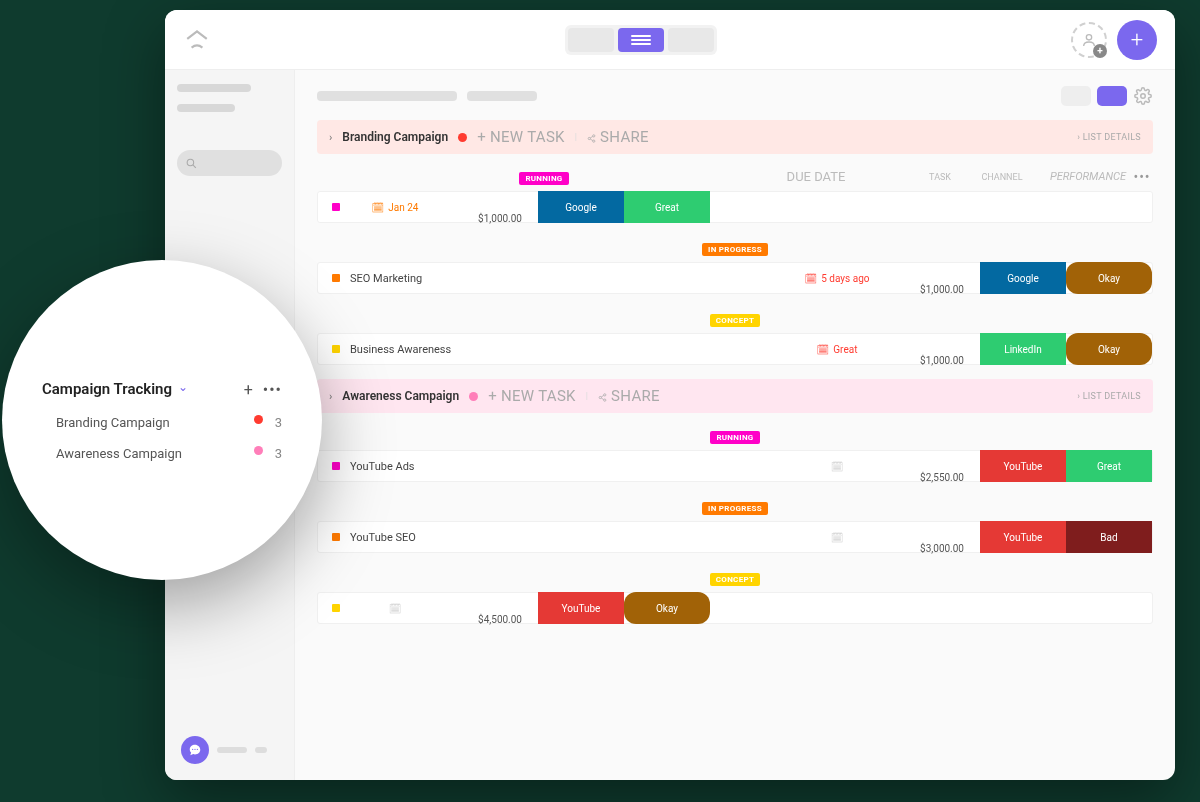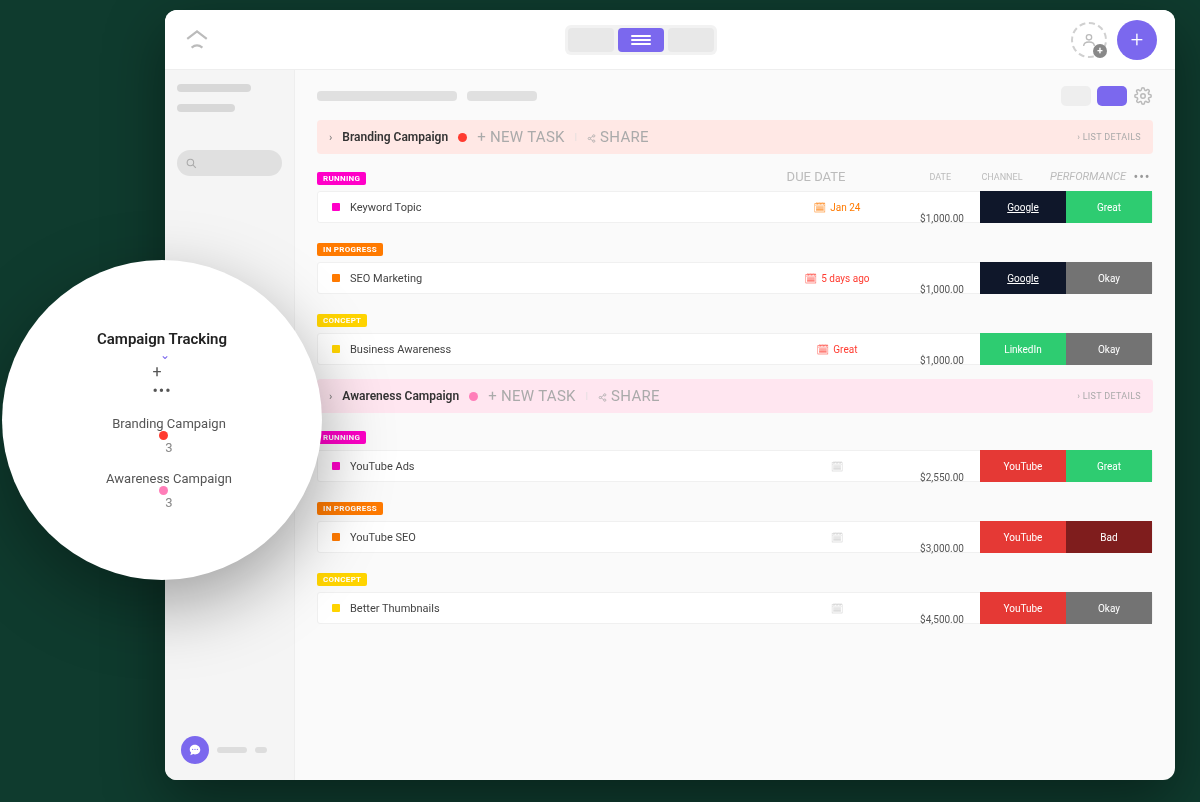--- a/index.html
+++ b/index.html
@@ -148,21 +148,21 @@
     color:#fff;padding:2px 6px;border-radius:2px;
     margin-bottom:2px;
   }
   .status-running { background:#ff00c8; }
   .status-progress { background:#ff7a00; }
   .status-concept { background:#ffd400; }
   
   .cols {
     display:flex;align-items:center;margin-bottom:4px;
   }
-  .col-task { flex:1; }
+  .col-task { flex:1;text-align:center; }
   .col-due { width:90px;text-align:center;font-size:13px;color:#bbb; }
   .col-spend { width:90px;text-align:right;font-size:9px;color:#bbb; }
   .col-chan { width:86px;text-align:center;font-size:9px;color:#bbb;margin-left:8px; }
   .col-perf { width:86px;text-align:center;font-size:11px;color:#bbb;font-style:italic; }
   .col-more { width:22px;text-align:center;color:#999;font-size:14px;letter-spacing:1px; }
   
   .task-row {
     background:#fff;
     border:1px solid #f0f0f0;
     border-radius:3px;
@@ -178,43 +178,42 @@
   .task-due.jan { color:#ff7a00; }
   .task-due.days { color:#ff3b30; }
   .task-due.today { color:#ff3b30; }
   .task-due.empty { color:#ccc; }
   .cal-icon { font-size:10px; }
   .task-spend { width:90px;text-align:right;font-size:10px;color:#555;padding-right:8px;margin-top:23px; }
   .tag {
     width:86px;height:32px;display:flex;align-items:center;justify-content:center;
     color:#fff;font-size:10px;
   }
-  .tag.google { background:#0f172a;text-decoration:underline; }
+  .tag.google { background:#0369a1; }
   .tag.linkedin { background:#2ecc71; }
   .tag.youtube { background:#e53935; }
   .tag.great { background:#2ecc71; }
-  .tag.okay { background:#737373; }
+  .tag.okay { background:#a16207;border-radius:12px; }
   .tag.bad { background:#7f1d1d; }
   .tag.first { margin-left:8px; }
   
   .popover {
     position:absolute;
     left:2px; top:260px;
     width:320px;height:320px;
     background:#fff;
     border-radius:50%;
     box-shadow:0 25px 70px rgba(0,0,0,0.35);
     display:flex;flex-direction:column;align-items:center;justify-content:center;
     padding:30px;
   }
   .pop-row {
-    width:240px;display:flex;align-items:center;
+    width:240px;display:flex;align-items:flex-start;
     font-size:14px;color:#444;
     padding:8px 0;
-    flex-direction:column;
   }
   .pop-head { font-weight:600;color:#222;font-size:15px; }
   .pop-chev { color:#7b68ee;margin-left:6px;font-size:12px; }
   .pop-spacer { flex:1; }
   .pop-plus { color:#555;font-size:16px;margin-right:10px; }
   .pop-more { color:#555;font-size:16px;letter-spacing:1px; }
   .pop-sub { font-size:13px;color:#555;padding-left:14px; }
   .pop-dot { width:9px;height:9px;border-radius:50%;margin-right:12px; }
   .pop-dot.red { background:#ff3b30; }
   .pop-dot.pink { background:#ff7eb9; }
@@ -313,28 +312,27 @@
                 <line x1="8.6" y1="10.5" x2="15.4" y2="6.5"></line>
                 <line x1="8.6" y1="13.5" x2="15.4" y2="17.5"></line>
               </svg> SHARE</span>
     <span class="camp-spacer"></span>
     <span class="list-details">› LIST DETAILS</span>
   </div>
           <div class="cols">
       <div class="col-task"><span class="status-label status-running">RUNNING</span></div>
 
         <div class="col-due">DUE DATE</div>
-        <div class="col-spend">DATE</div>
+        <div class="col-spend">TASK</div>
         <div class="col-chan">CHANNEL</div>
         <div class="col-perf">PERFORMANCE</div>
         <div class="col-more">•••</div>
           </div>
           <div class="task-row">
       <span class="task-dot" style="background:#ff00c8"></span>
-      <span class="task-name">Keyword Topic</span>
       <span class="task-due jan">
               <span class="cal-icon">🗓</span>
               <span>Jan 24</span>
             </span>
       <span class="task-spend">$1,000.00</span>
       <span class="tag first google">Google</span>
       <span class="tag great">Great</span>
     </div>
           <div class="cols">
       <div class="col-task"><span class="status-label status-progress">IN PROGRESS</span></div>
@@ -404,21 +402,20 @@
             </span>
       <span class="task-spend">$3,000.00</span>
       <span class="tag first youtube">YouTube</span>
       <span class="tag bad">Bad</span>
     </div>
           <div class="cols">
       <div class="col-task"><span class="status-label status-concept">CONCEPT</span></div>
       </div>
           <div class="task-row">
       <span class="task-dot" style="background:#ffd400"></span>
-      <span class="task-name">Better Thumbnails</span>
       <span class="task-due empty">
               <span class="cal-icon">🗓</span>
             </span>
       <span class="task-spend">$4,500.00</span>
       <span class="tag first youtube">YouTube</span>
       <span class="tag okay">Okay</span>
     </div>
         </div>
     </div>
   </div>

